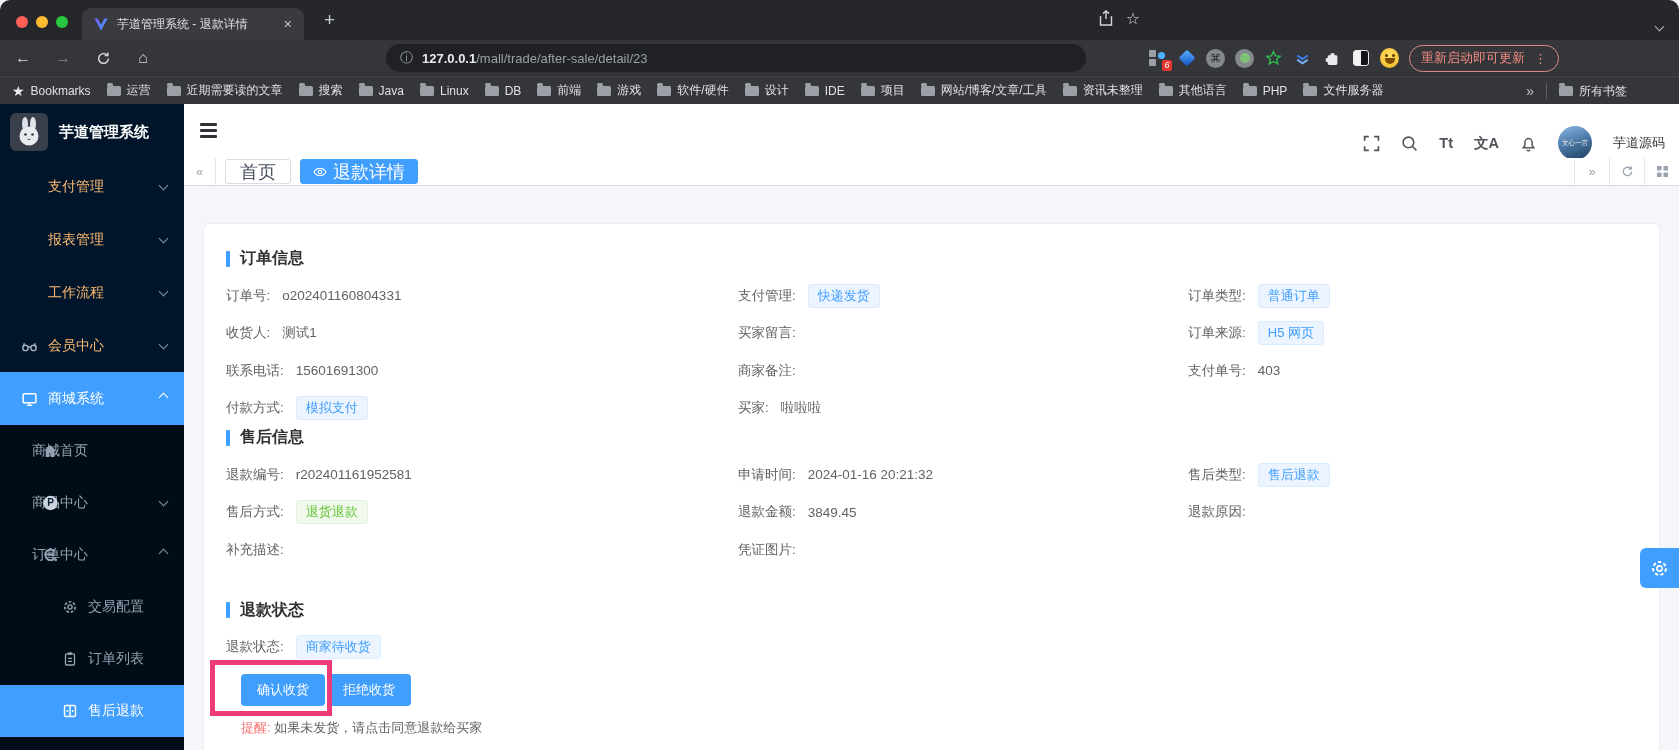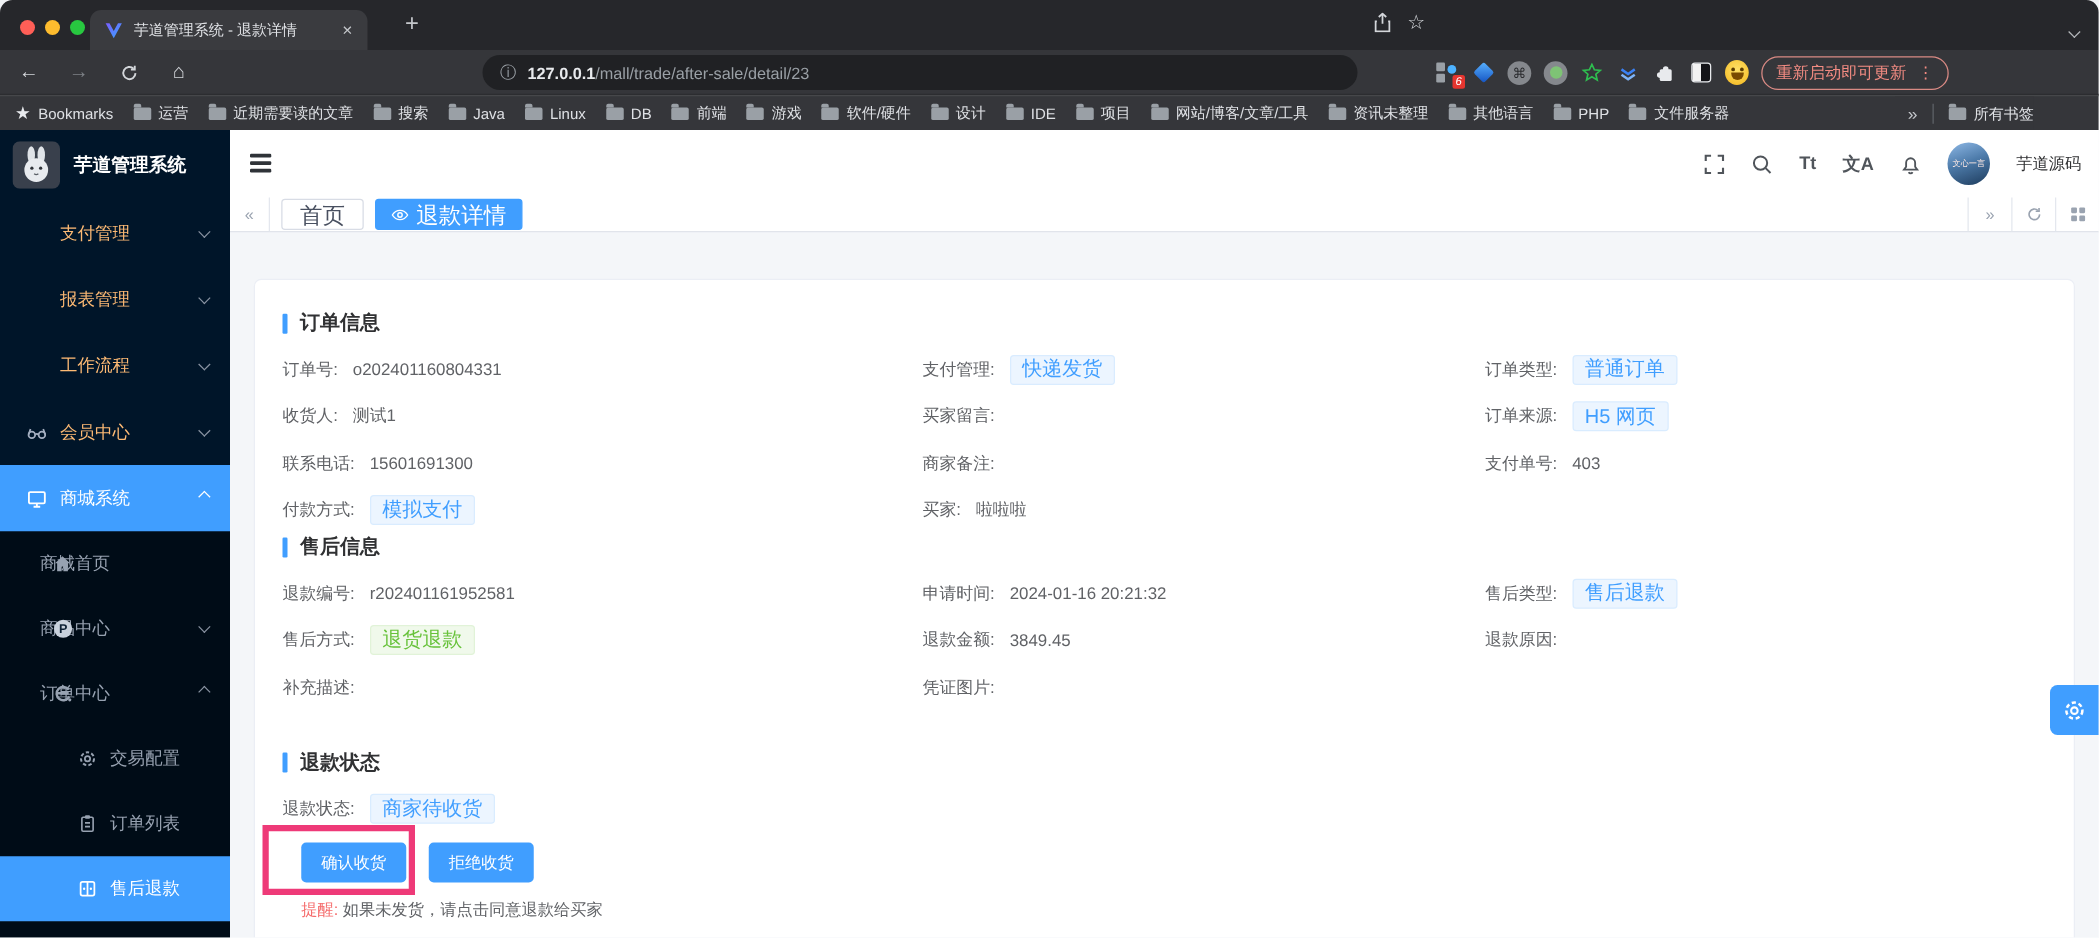--- a/index.html
+++ b/index.html
@@ -4,21 +4,21 @@
 <style>
   * { margin:0; padding:0; box-sizing:border-box; font-family:"Liberation Sans","DejaVu Sans",sans-serif; }
   html,body { width:1679px; height:750px; }
   body { position:relative; overflow:hidden; background:#f0f2f5; }
 
   
   .titlebar { position:absolute; left:0; top:0; width:100%; height:40px; background:#26272b; border-radius:10px 10px 0 0; }
   .traffic { position:absolute; top:16px; left:16px; display:flex; gap:8px; }
   .light { width:12px; height:12px; border-radius:50%; }
   .light.red{background:#ff5f57}.light.yellow{background:#febc2e}.light.green{background:#28c840}
-  .btab { position:absolute; left:72px; top:8px; width:222px; height:32px; background:#3a3b3f; border-radius:9px 9px 0 0; display:flex; align-items:center; padding:0 12px; gap:9px; color:#dfe1e5; font-size:12px; }
+  .btab { position:absolute; left:82px; top:8px; width:222px; height:32px; background:#3a3b3f; border-radius:9px 9px 0 0; display:flex; align-items:center; padding:0 12px; gap:9px; color:#dfe1e5; font-size:12px; }
   .btab-title { flex:1; white-space:nowrap; overflow:hidden; }
   .btab-close { color:#c4c7cb; font-size:14px; cursor:default; }
   .newtab { position:absolute; left:324px; top:9px; color:#c4c7cb; font-size:19px; }
   .tabsearch { position:absolute; right:16px; top:16px; }
   .chev { display:inline-block; width:7px; height:7px; border-right:1.6px solid currentColor; border-bottom:1.6px solid currentColor; transform:rotate(45deg); }
   .chev.up { transform:rotate(-135deg); }
   .tabsearch .chev { color:#b6b9bd; }
 
   .toolbar { position:absolute; top:40px; left:0; width:100%; height:36px; background:#35363a; border-bottom:1px solid #2c2d30; }
   .nav-ic { position:absolute; top:0; height:36px; width:30px; display:flex; align-items:center; justify-content:center; color:#d3d6da; font-size:16px; }
@@ -67,21 +67,21 @@
   .sub-item .mi-icon { position:absolute; left:42px; top:50%; transform:translateY(-50%); display:flex; }
   .sub-item .mi-arrow { position:absolute; right:17px; top:50%; margin-top:-5px; color:#8a94a3; }
   .sub-sub { padding-left:88px; }
   .sub-sub .mi-icon { left:62px; }
   .sub-item.active { background:#409eff; color:#fff; }
 
   .main { position:absolute; left:184px; top:0; right:0; height:646px; }
   .app-header { position:relative; height:54px; background:#fff; }
   .hamburger { position:absolute; left:16px; top:19px; display:flex; flex-direction:column; gap:3.5px; }
   .hamburger i { display:block; width:17px; height:2.5px; background:#2f3338; border-radius:1px; }
-  .header-right { position:absolute; right:14px; top:0; height:54px; display:flex; align-items:center; gap:21px; color:#50555b;text-align:center; }
+  .header-right { position:absolute; right:14px; top:12px; height:54px; display:flex; align-items:center; gap:21px; color:#50555b;text-align:center; }
   .h-ic { display:flex; align-items:center; justify-content:center; }
   .h-txt { font-size:14.5px; font-weight:bold; }
   .h-avatar { width:34px; height:34px; border-radius:50%; background:linear-gradient(160deg,#8fb9e6 0%,#4e7cab 45%,#1d3b5c 100%); display:flex; align-items:center; justify-content:center; color:#ffe9e3; font-size:6.5px; overflow:hidden; }
   .h-user { font-size:13px; color:#303133; }
 
   .tabs-row { position:relative; height:28px; background:#fff; border-bottom:1px solid #d8dce5; display:flex; align-items:center; }
   .tr-btn { width:32px; height:100%; display:flex; align-items:center; justify-content:center; color:#9aa3b0; font-size:13px; border-right:1px solid #e4e7ee; }
   .page-tab { height:25px; margin-left:9px; padding:0 14px; border:1px solid #d8dce5; background:#fff; color:#495060; font-size:18px; display:flex; align-items:center; gap:6px; border-radius:3px; white-space:nowrap; }
   .page-tab.active { background:#409eff; border-color:#409eff; color:#fff; padding:0 12px; }
   .tr-right { position:absolute; right:0; top:0; height:100%; display:flex; }
@@ -91,25 +91,25 @@
   .card { position:absolute; left:19px; top:37px; width:1457px; height:620px; background:#fff; border:1px solid #ebeef5; border-radius:6px; padding:24px 0 0 22px; }
 
   .sec-title { display:flex; align-items:center; gap:10px; margin-bottom:8px; }
   .sec-bar { width:4px; height:16px; background:#409eff; border-radius:1px; }
   .sec-title span { font-size:16px; font-weight:bold; color:#303133; }
   .sec2 { } .sec3 { margin-top:31px; }
   .grid { display:flex; }
   .gcol { display:flex; flex-direction:column; }
   .gcol1 { width:512px; } .gcol2 { width:418px; } .gcol3 { flex:1;margin-left:32px; }
   .cell { height:37.5px; display:flex; align-items:center; gap:12px; font-size:13.5px; color:#606266; white-space:nowrap; }
-  .tag { height:24px; display:inline-flex; align-items:center; padding:0 9px; border-radius:3px; font-size:16px; }
+  .tag { height:24px; display:inline-flex; align-items:center; padding:0 9px; border-radius:3px; font-size:13px; }
   .tag-blue { background:#ecf5ff; border:1px solid #d9ecff; color:#409eff; }
   .tag-green { background:#f0f9eb; border:1px solid #e1f3d8; color:#67c23a; }
 
-  .btn-row { display:flex; gap:18px; margin-top:8px; margin-left:15px; }
+  .btn-row { display:flex; gap:2px; margin-top:8px; margin-left:15px; }
   .btn { height:32px; padding:0 16px; background:#409eff; color:#fff; border:none; border-radius:4px; font-size:13px; cursor:pointer; white-space:nowrap; }
   .btn-wrap { position:relative; }
   .annot-rect { position:absolute; left:-31px; top:-14px; right:-7px; bottom:-10px; border:5px solid #ee3a78; pointer-events:none; }
   .reminder { margin-top:13px; margin-left:15px; font-size:13px; color:#606266; white-space:nowrap; }
   .reminder .warn { color:#f56c6c; }
 
   .gear-fab { position:absolute; right:0; top:548px; width:39px; height:40px; background:#409eff; border-radius:6px 0 0 6px; display:flex; align-items:center; justify-content:center; color:#fff; z-index:30; cursor:pointer; }
 </style>
 </head>
 <body>

